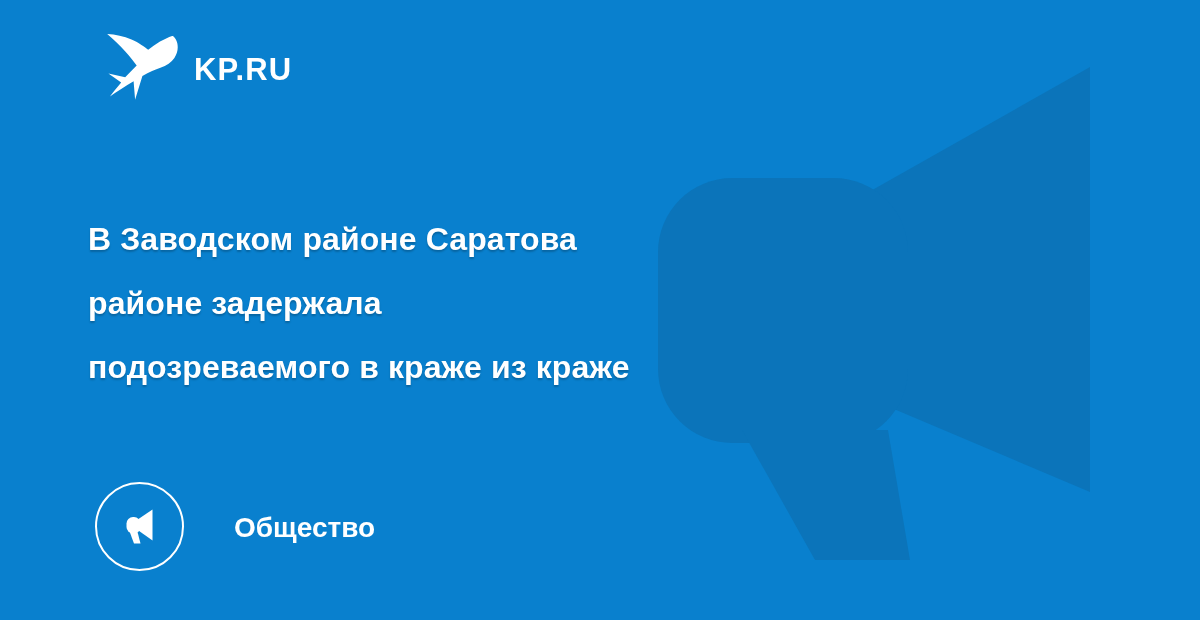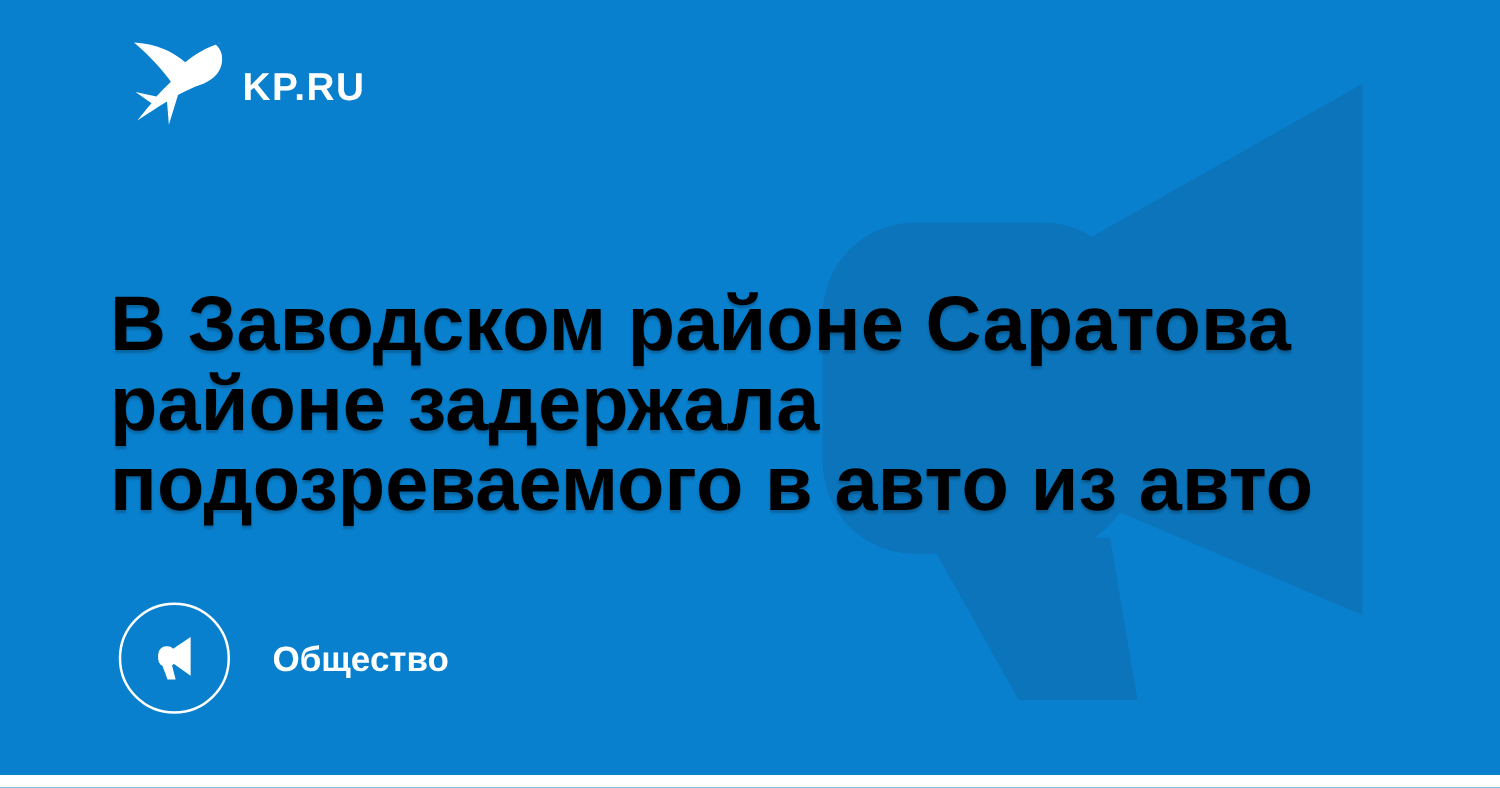--- a/index.html
+++ b/index.html
@@ -55,37 +55,37 @@
     top: 2px;
   }
 
   
   .headline {
     position: absolute;
     left: 88px;
     top: 186px;
     width: 980px;
     z-index: 3;
-    color: #000000;
-    font-size: 62px;
+    color: #ffffff;
+    font-size: 32px;
     font-weight: 600;
     line-height: 64px;
     letter-spacing: 0.1px;
     text-shadow: 0 2px 2px rgba(0,0,0,0.22);
   }
   .headline-line { display: block; white-space: nowrap; }
 
   
   .category {
     position: absolute;
     left: 95px;
     top: 482px;
     display: flex;
     align-items: center;
-    gap: 34px;
+    gap: 50px;
     z-index: 3;
   }
   .category-circle {
     width: 89px;
     height: 89px;
     border-radius: 50%;
     border: 2px solid #ffffff;
     display: flex;
     align-items: center;
     justify-content: center;
@@ -121,21 +121,21 @@
   <div class="brand">
     <svg class="brand-bird" viewBox="0 0 74 68" aria-hidden="true">
       <path fill="#ffffff" d="M73.5,1.2 C68.6,2.4 62.2,5.0 56.0,8.6 C51.9,11.0 47.9,13.8 44.2,16.8 C41.0,14.1 35.0,9.6 27.5,6.4 C19.7,3.1 11.6,1.5 3.2,1.0 C9.2,5.9 15.6,12.1 21.3,18.4 C25.9,23.5 29.9,28.5 32.7,32.4 C29.0,36.0 25.1,40.0 21.2,44.2 L4.4,40.6 L17.2,49.5 C13.0,54.4 9.1,59.2 5.9,63.4 C12.8,58.8 21.3,53.2 29.6,48.2 L31.1,66.8 L38.4,42.9 C45.2,39.2 51.5,36.3 56.4,34.7 C62.6,32.6 67.5,29.1 70.4,24.9 C73.4,20.5 74.4,15.3 73.3,10.3 C72.6,7.2 71.0,4.6 68.7,2.7 C70.3,2.1 71.9,1.6 73.5,1.2 Z"></path>
     </svg>
     <span class="brand-name">KP.RU</span>
   </div>
 
   <h1 class="headline">
     <span class="headline-line">В Заводском районе Саратова</span>
     <span class="headline-line">районе задержала</span>
-    <span class="headline-line">подозреваемого в авто из авто</span>
+    <span class="headline-line">подозреваемого в краже из краже</span>
   </h1>
 
   <div class="category">
     <span class="category-circle">
       <svg width="50" height="50" viewBox="0 0 50 50" aria-hidden="true">
         <g fill="#ffffff">
           <path d="M37.5,7.5 L37.5,38.5 L22.0,27.5 L22.0,18.0 Z"></path>
           <rect x="11.5" y="15.0" width="14.0" height="16.5" rx="6.5" ry="6.5"></rect>
           <path d="M14.0,28.0 L22.0,28.0 L25.5,41.5 L19.0,41.5 Z"></path>
         </g>

